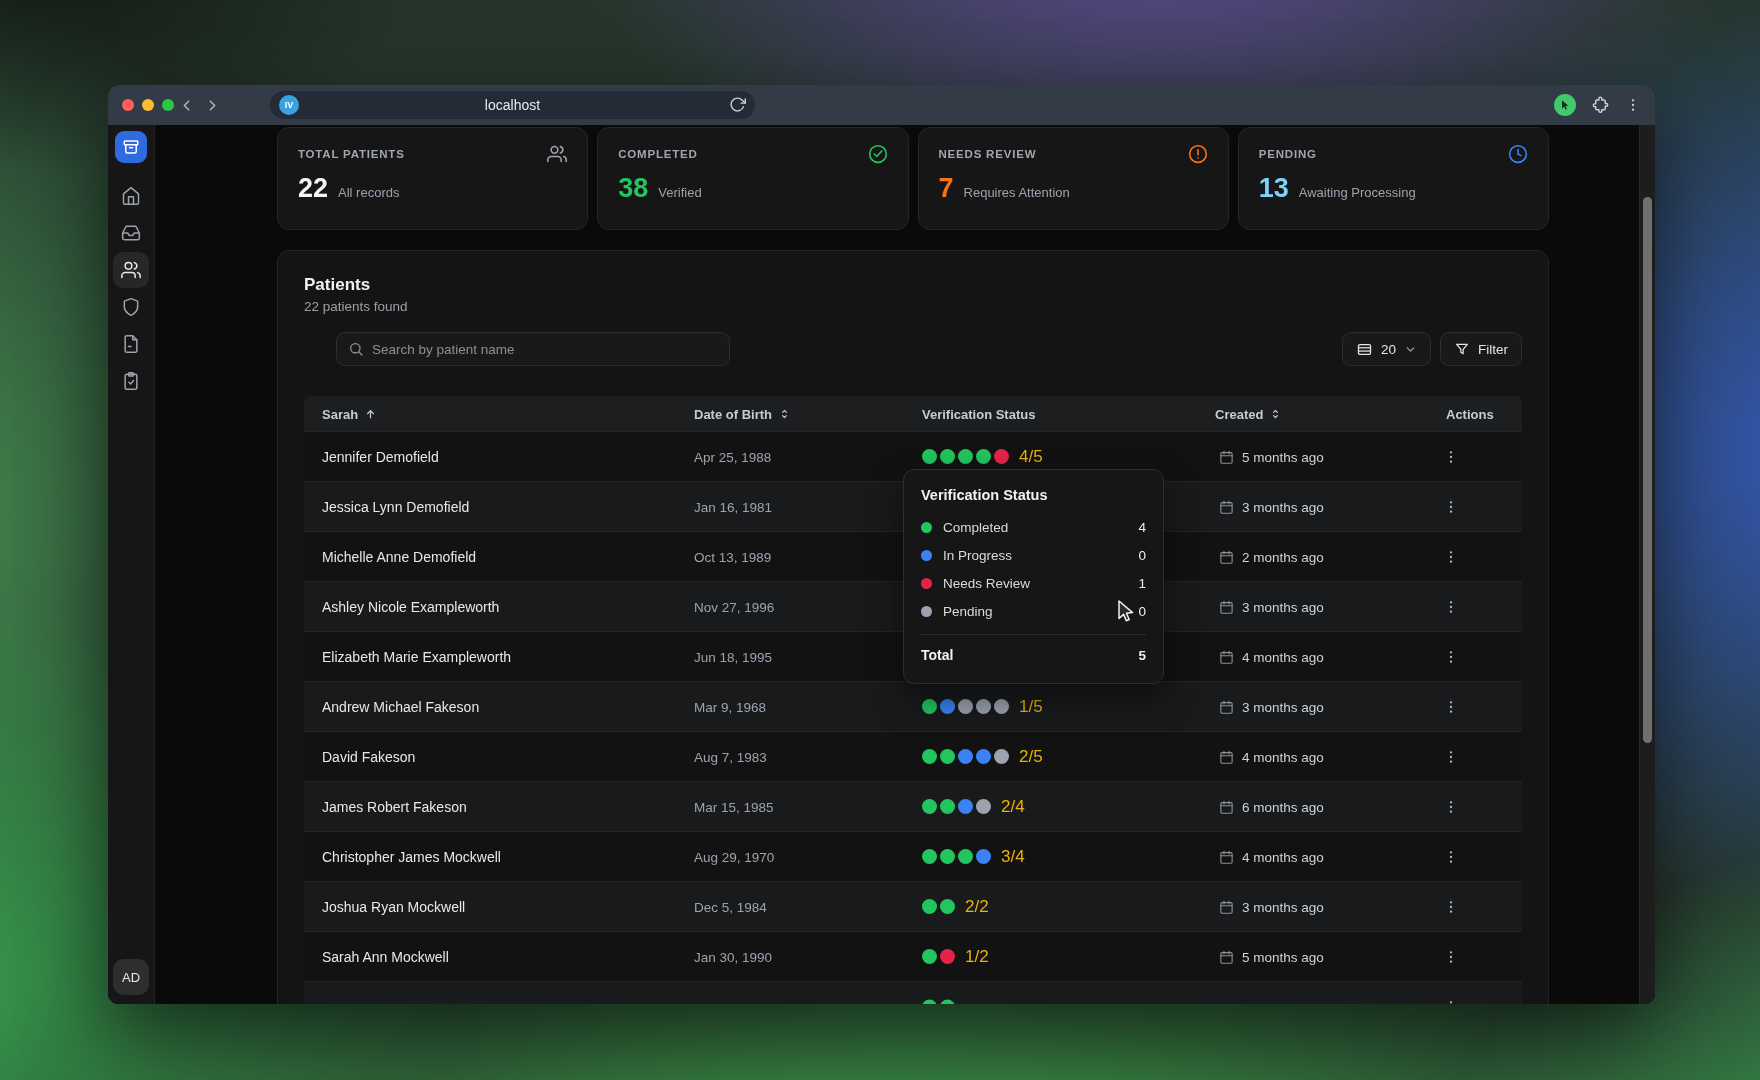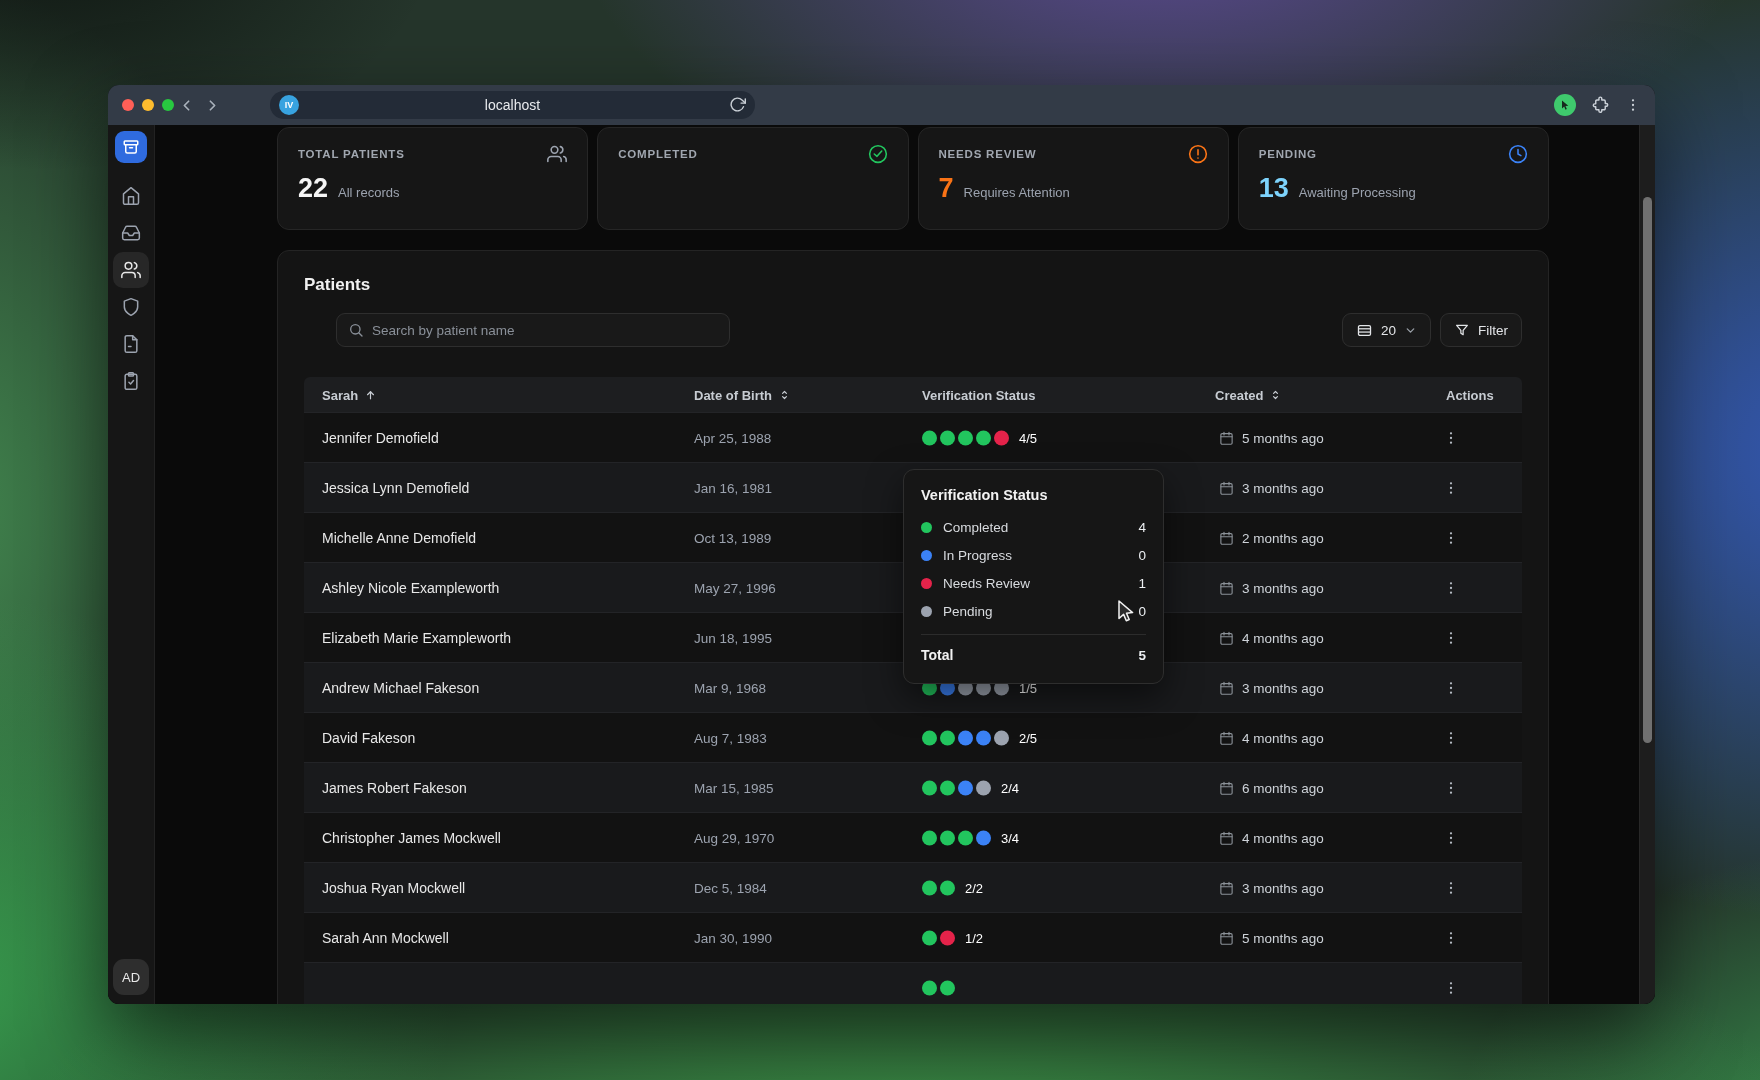--- a/index.html
+++ b/index.html
@@ -74,21 +74,21 @@
   .thead{ position:relative; height:35px; background:#1d1e20; border-radius:6px 6px 0 0; }
   .th{ position:absolute; top:50%; transform:translateY(-50%); display:flex; align-items:center; gap:6px;
     color:#c7ccd2; font-size:13px; font-weight:600; }
   .trow{ position:relative; height:50px; border-top:1px solid #232427; background:#121212; }
   .trow.alt{ background:#191a1c; }
   .c{ position:absolute; top:50%; transform:translateY(-50%); }
   .c-name{ left:18px; color:#e8e8e8; font-size:14px; font-weight:500; white-space:nowrap; }
   .c-dob{ left:390px; color:#9ca3af; font-size:13.5px; white-space:nowrap; }
   .c-verif{ left:618px; display:flex; align-items:center; gap:3px; }
   .dot{ width:15px; height:15px; border-radius:50%; flex:none; }
-  .count{ margin-left:7px; color:#ffffff; font-size:13px; }
+  .count{ margin-left:7px; color:#eab308; font-size:17px; }
   .c-created{ left:915px; display:flex; align-items:center; gap:8px; color:#ced3d9; font-size:13.5px; white-space:nowrap; }
   .cal{ color:#8b9198; display:flex; }
   .c-actions{ left:1134px; }
   .kebab-btn{ width:26px; height:26px; display:flex; align-items:center; justify-content:center;
     color:#b6bcc4; background:none; border:none; border-radius:6px; }
   
   .scrollcol{ position:relative; width:16px; flex:none; background:#1d1d1d; border-left:1px solid #282828; }
   .thumb{ position:absolute; left:3px; width:9px; top:72px; height:546px; background:#707070; border-radius:5px; }
   
   .tooltip{ position:absolute; left:903px; top:469px; width:261px; z-index:50;
@@ -234,20 +234,24 @@
               <div class="card">
                 <div class="card-top">
                   <span class="card-label">COMPLETED</span>
                   <span style="color:#22c55e;display:flex">
                     <svg width="20" height="20" viewBox="0 0 24 24" fill="none" stroke="currentColor" stroke-width="1.9" stroke-linecap="round" stroke-linejoin="round">
                       <circle cx="12" cy="12" r="10"></circle>
                       <polyline points="16.5 8.5 10.8 14.8 7.5 12"></polyline>
                     </svg>
                   </span>
                 </div>
+                <div class="card-val">
+                  <span class="num" style="color:#22c55e">38</span>
+                  <span class="sub">Verified</span>
+                </div>
               </div>
               <div class="card">
                 <div class="card-top">
                   <span class="card-label">NEEDS REVIEW</span>
                   <span style="color:#f97316;display:flex">
                     <svg width="20" height="20" viewBox="0 0 24 24" fill="none" stroke="currentColor" stroke-width="1.9" stroke-linecap="round" stroke-linejoin="round">
                       <circle cx="12" cy="12" r="10"></circle>
                       <line x1="12" y1="7" x2="12" y2="13"></line>
                       <line x1="12" y1="16.8" x2="12" y2="16.9"></line>
                     </svg>
@@ -270,20 +274,21 @@
                 </div>
                 <div class="card-val">
                   <span class="num" style="color:#7dd3fc">13</span>
                   <span class="sub">Awaiting Processing</span>
                 </div>
               </div>
             </div>
 
           <section class="panel">
             <div class="p-title">Patients</div>
+            <div class="p-sub">22 patients found</div>
 
             <div class="controls">
               <div class="search">
                 <svg width="16" height="16" viewBox="0 0 24 24" fill="none" stroke="currentColor" stroke-width="2" stroke-linecap="round">
                     <circle cx="11" cy="11" r="7"></circle>
                     <line x1="16.5" y1="16.5" x2="21" y2="21"></line>
                   </svg>
                 <input type="text" placeholder="Search by patient name" style="">
               </div>
               <div class="ctrl-buttons">
@@ -415,21 +420,21 @@
                         <svg width="16" height="16" viewBox="0 0 24 24" fill="none" stroke="currentColor" stroke-width="2" stroke-linecap="round" stroke-linejoin="round">
                           <circle cx="12" cy="5" r="1.7" fill="currentColor" stroke="none"></circle>
                           <circle cx="12" cy="12" r="1.7" fill="currentColor" stroke="none"></circle>
                           <circle cx="12" cy="19" r="1.7" fill="currentColor" stroke="none"></circle>
                         </svg>
                       </button>
                     </span>
                   </div>
                   <div class="trow alt">
                     <span class="c c-name">Ashley Nicole Exampleworth</span>
-                    <span class="c c-dob">May 27, 1996</span>
+                    <span class="c c-dob">Nov 27, 1996</span>
                     <span class="c c-verif"></span>
                     <span class="c c-created">
                       <span class="cal">
                         <svg width="15" height="15" viewBox="0 0 24 24" fill="none" stroke="currentColor" stroke-width="1.8" stroke-linecap="round" stroke-linejoin="round">
                           <rect x="3" y="5" width="18" height="17" rx="2"></rect>
                           <line x1="16" y1="3" x2="16" y2="7"></line>
                           <line x1="8" y1="3" x2="8" y2="7"></line>
                           <line x1="3" y1="10" x2="21" y2="10"></line>
                         </svg>
                       </span>

